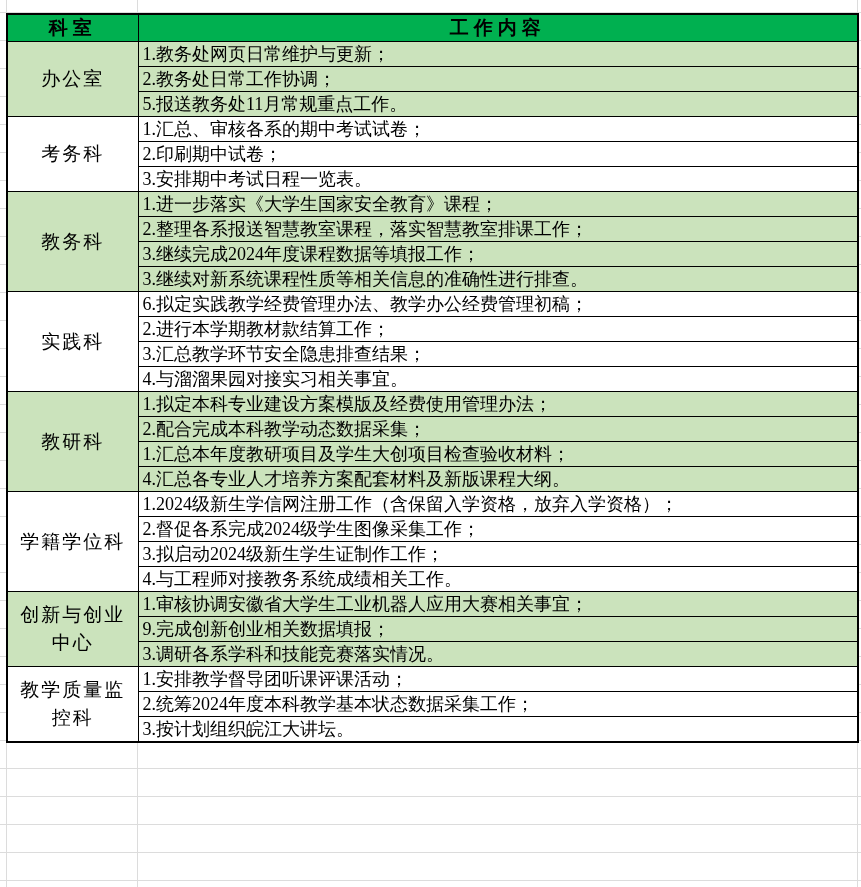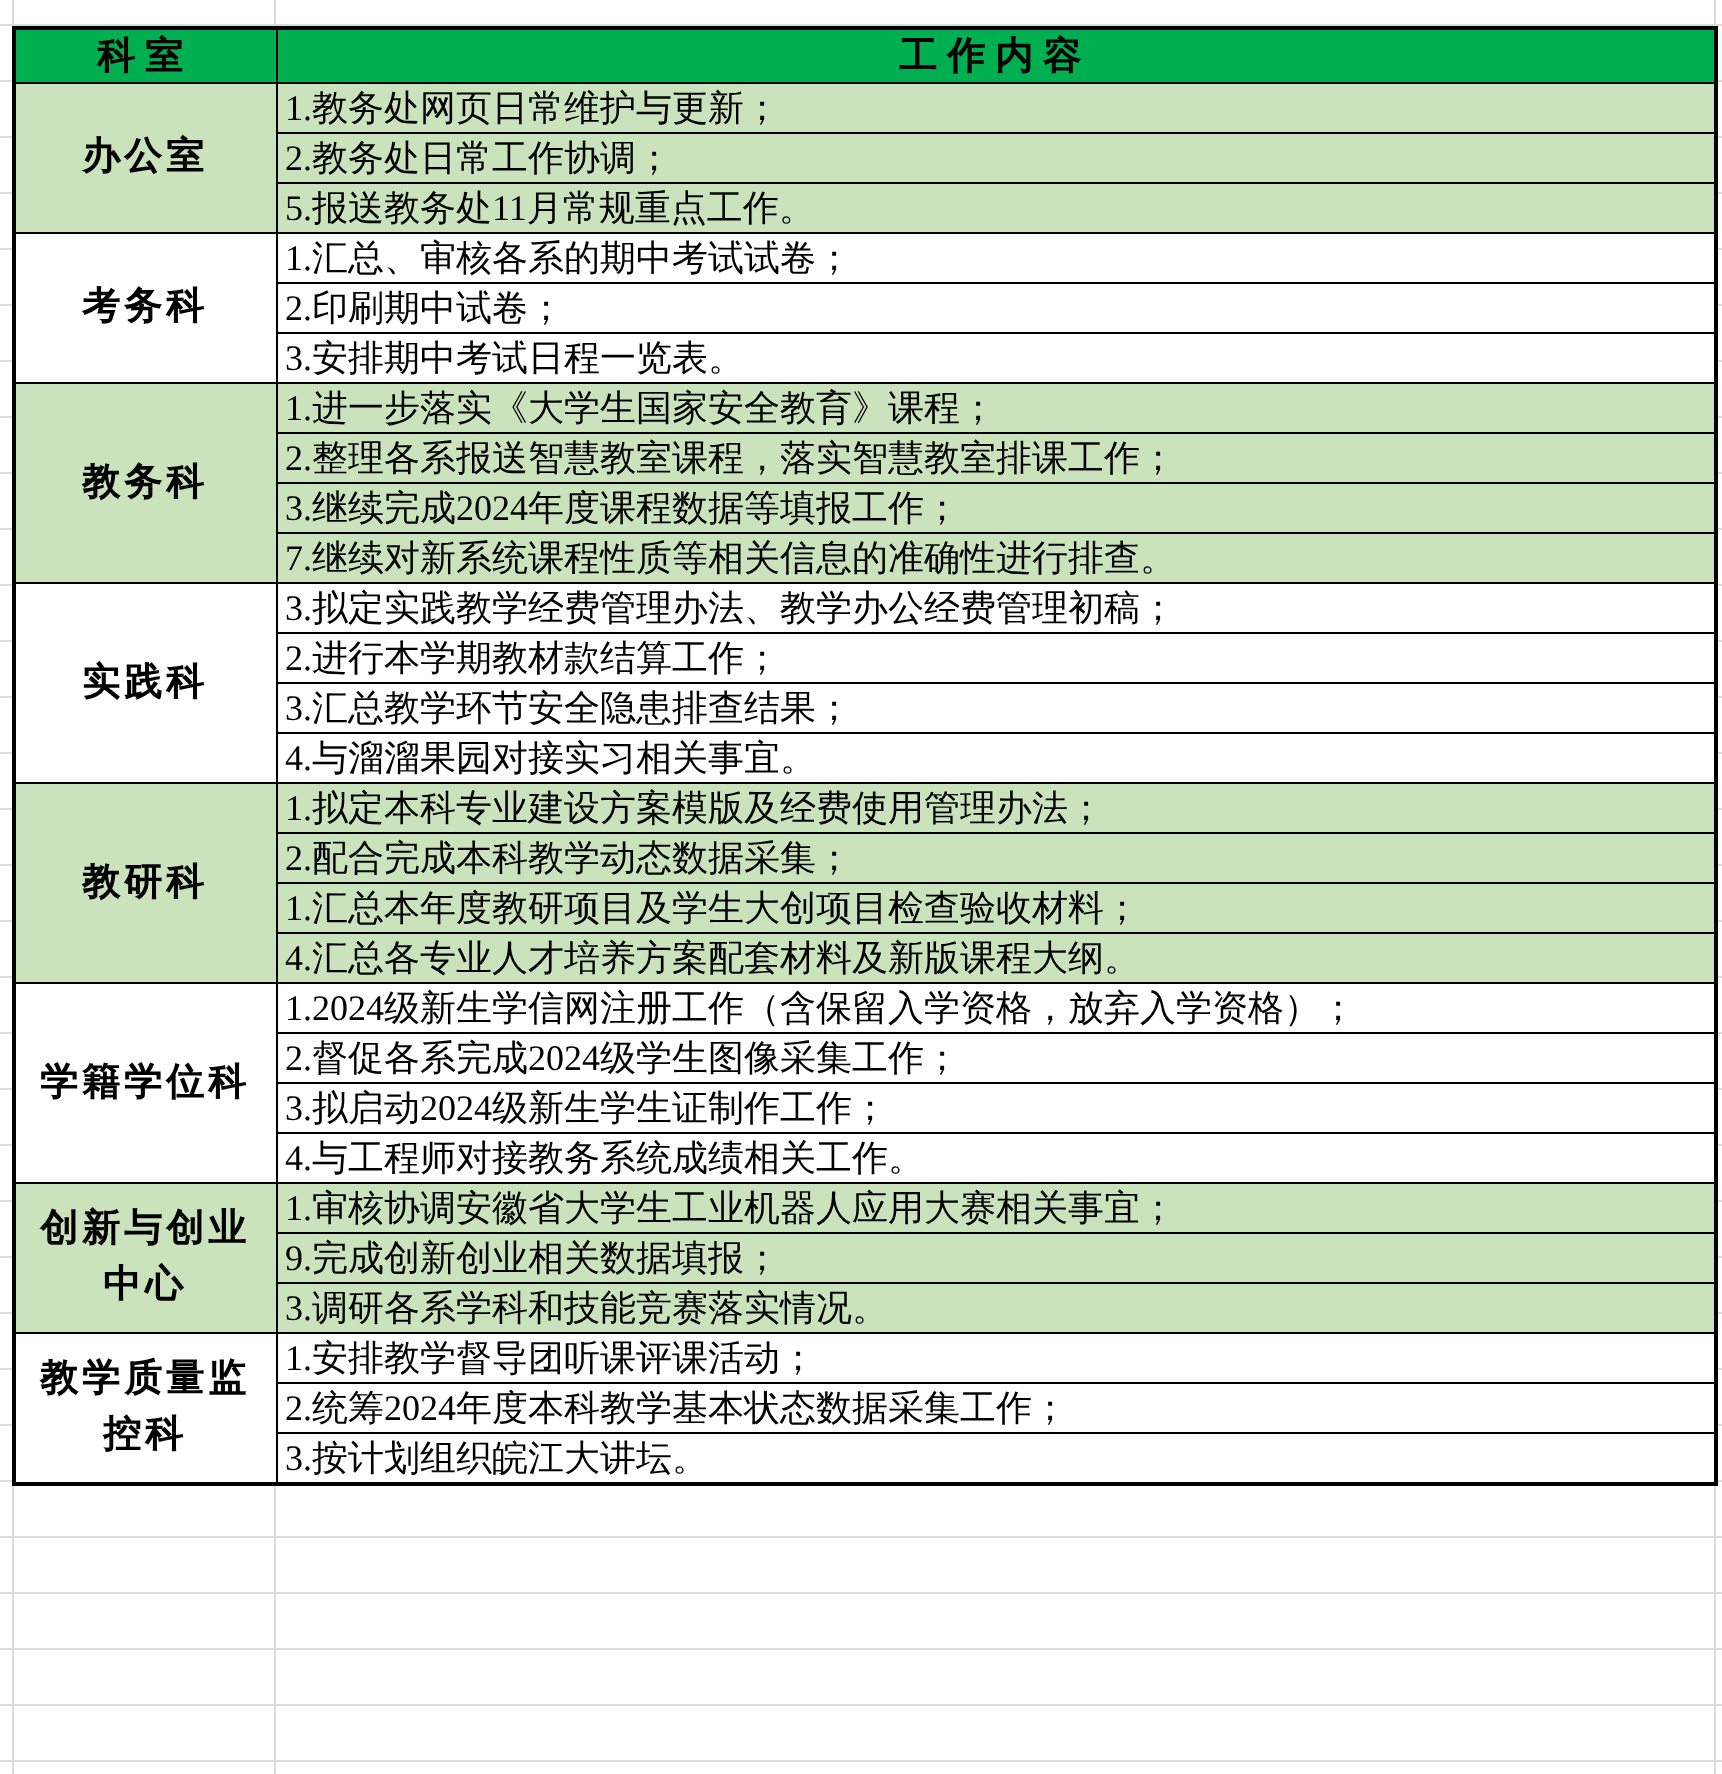--- a/index.html
+++ b/index.html
@@ -52,21 +52,20 @@
     letter-spacing: 5px;
     text-align: center;
     vertical-align: middle;
   }
   td.dept {
     text-align: center;
     vertical-align: middle;
     font-size: 19px;
     letter-spacing: 2px;
     background: #ffffff;
-    font-weight: bold;
   }
   td.item {
     height: 16px;
     font-size: 18px;
     padding: 0 2px 0 4px;
     vertical-align: middle;
     white-space: nowrap;
     overflow: hidden;
     background: #ffffff;
   }
@@ -117,25 +116,25 @@
           <td class="dept" rowspan="4"><span class="dept-label">教务科</span></td>
           <td class="item">1.进一步落实《大学生国家安全教育》课程；</td>
         </tr>
         <tr class="shaded">
           <td class="item">2.整理各系报送智慧教室课程，落实智慧教室排课工作；</td>
         </tr>
         <tr class="shaded">
           <td class="item">3.继续完成2024年度课程数据等填报工作；</td>
         </tr>
         <tr class="shaded">
-          <td class="item">7.继续对新系统课程性质等相关信息的准确性进行排查。</td>
+          <td class="item">3.继续对新系统课程性质等相关信息的准确性进行排查。</td>
         </tr>
         <tr>
           <td class="dept" rowspan="4"><span class="dept-label">实践科</span></td>
-          <td class="item">3.拟定实践教学经费管理办法、教学办公经费管理初稿；</td>
+          <td class="item">6.拟定实践教学经费管理办法、教学办公经费管理初稿；</td>
         </tr>
         <tr>
           <td class="item">2.进行本学期教材款结算工作；</td>
         </tr>
         <tr>
           <td class="item">3.汇总教学环节安全隐患排查结果；</td>
         </tr>
         <tr>
           <td class="item">4.与溜溜果园对接实习相关事宜。</td>
         </tr>

